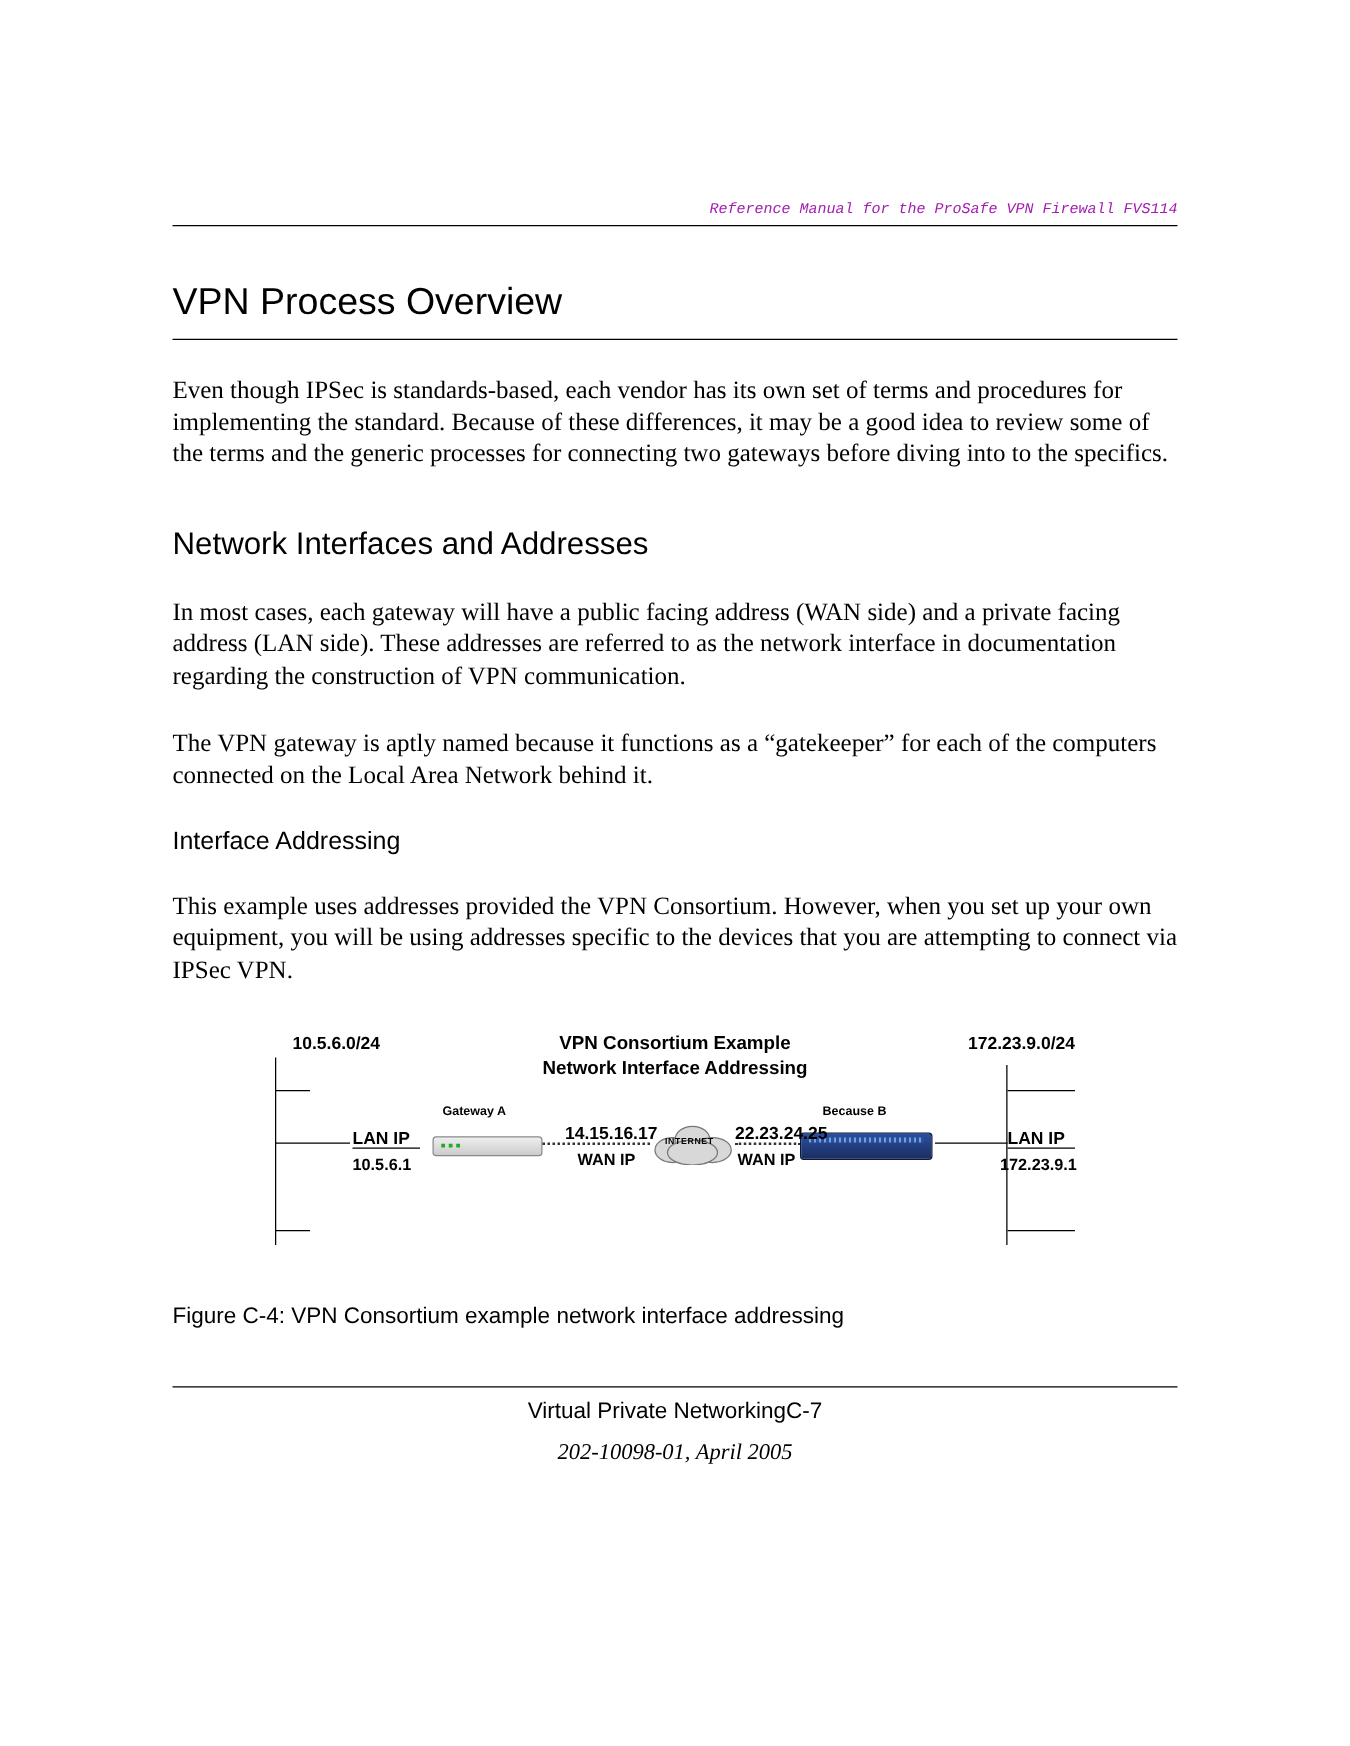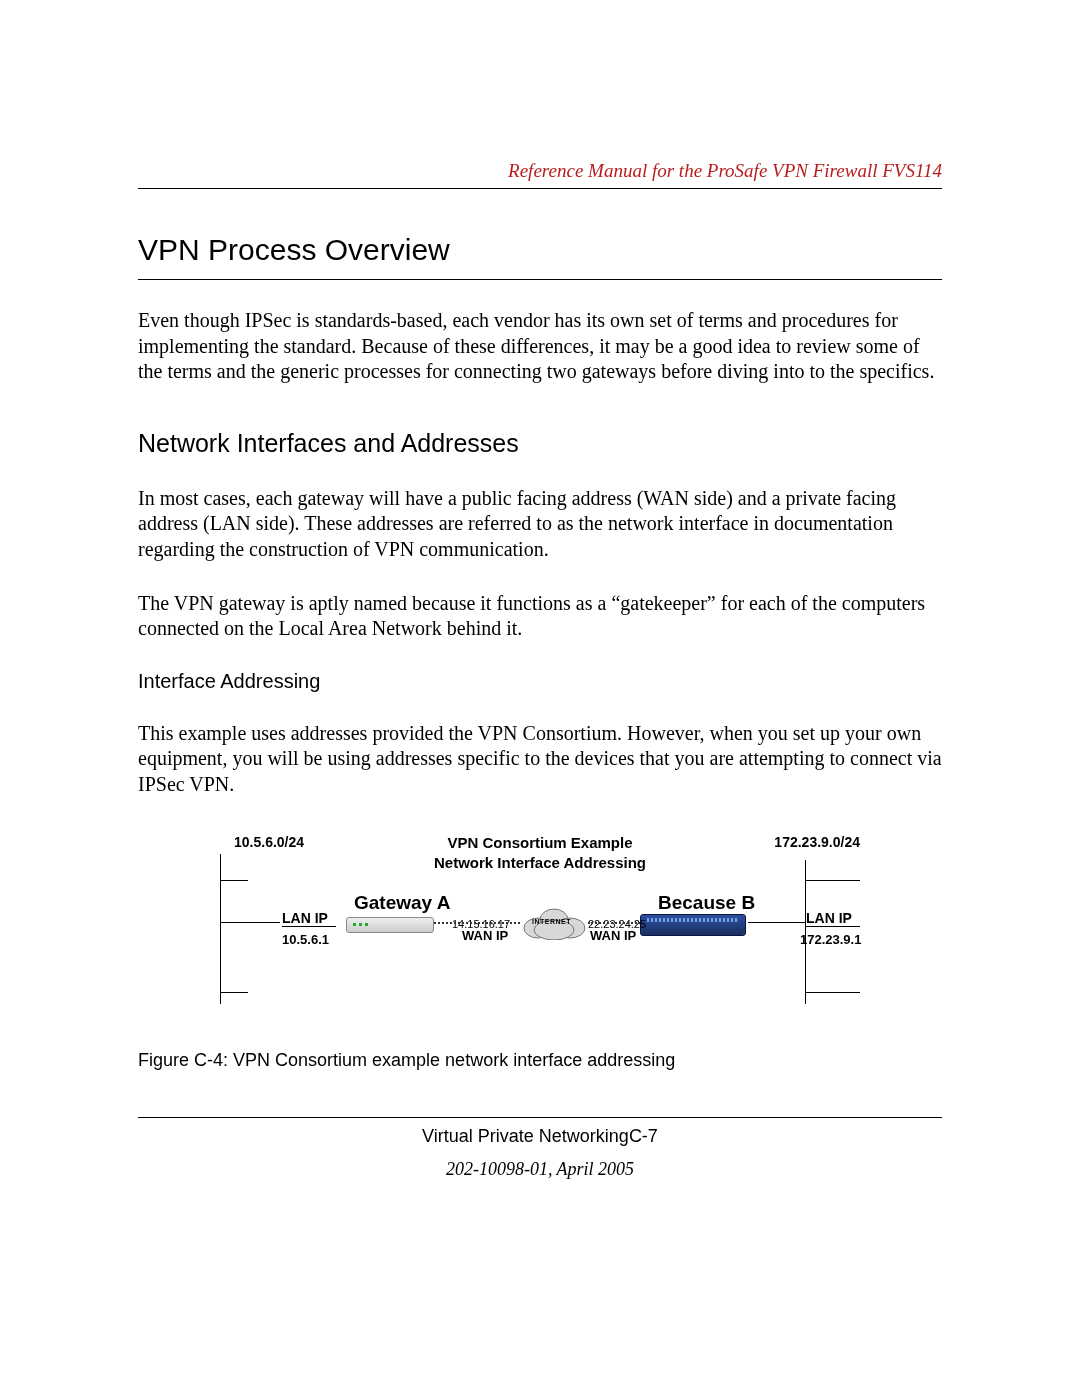--- a/index.html
+++ b/index.html
@@ -15,24 +15,24 @@
     box-sizing: border-box;
     padding: 160px 138px 80px 138px;
     position: relative;
   }
   .header-line {
     border-bottom: 1px solid #000;
     margin-top: 6px;
   }
   .doc-header {
     text-align: right;
-    font-family: Liberation Serif, serif;
+    font-family: Liberation Mono, monospace;
     font-style: italic;
-    font-size: 19px;
-    color: #b91c1c;
+    font-size: 12px;
+    color: #a21caf;
   }
   .section-title {
     font-family: Arial, Helvetica, sans-serif;
     font-weight: 400;
     font-size: 30px;
     margin: 44px 0 6px 0;
     border-bottom: 1px solid #000;
     padding-bottom: 12px;
   }
   p.body {
@@ -168,43 +168,43 @@
     border: 1px solid #0a1840;
   }
   .gateway-b .slot {
     position:absolute; top:3px; left:6px; right:6px; height:4px;
     background: repeating-linear-gradient(90deg,#6fa0e0 0 2px,#2b4fa0 2px 4px);
   }
   .gateway-label {
     position: absolute;
     top: 58px;
     font-weight: bold;
-    font-size: 19px;
+    font-size: 10px;
   }
   .gateway-label.a { left: 134px; }
   .gateway-label.b { left: 438px; }
 
   .cloud {
     position: absolute;
     left: 300px; top: 72px;
     width: 68px; height: 34px;
   }
   .dotted {
     position: absolute;
     top: 88px;
     border-top: 2px dotted #333;
   }
   .dotted.a { left: 214px; width: 86px; }
   .dotted.b { left: 368px; width: 52px; }
 
   .wanip-val {
     position: absolute;
-    top: 84px;
-    font-weight: normal;
-    font-size: 11px;
+    top: 72px;
+    font-weight: bold;
+    font-size: 14px;
   }
   .wanip-val.a { left: 232px; }
   .wanip-val.b { left: 368px; }
   .wanip-label {
     position: absolute;
     top: 94px;
     font-weight: bold;
     font-size: 13px;
   }
   .wanip-label.a { left: 242px; }

